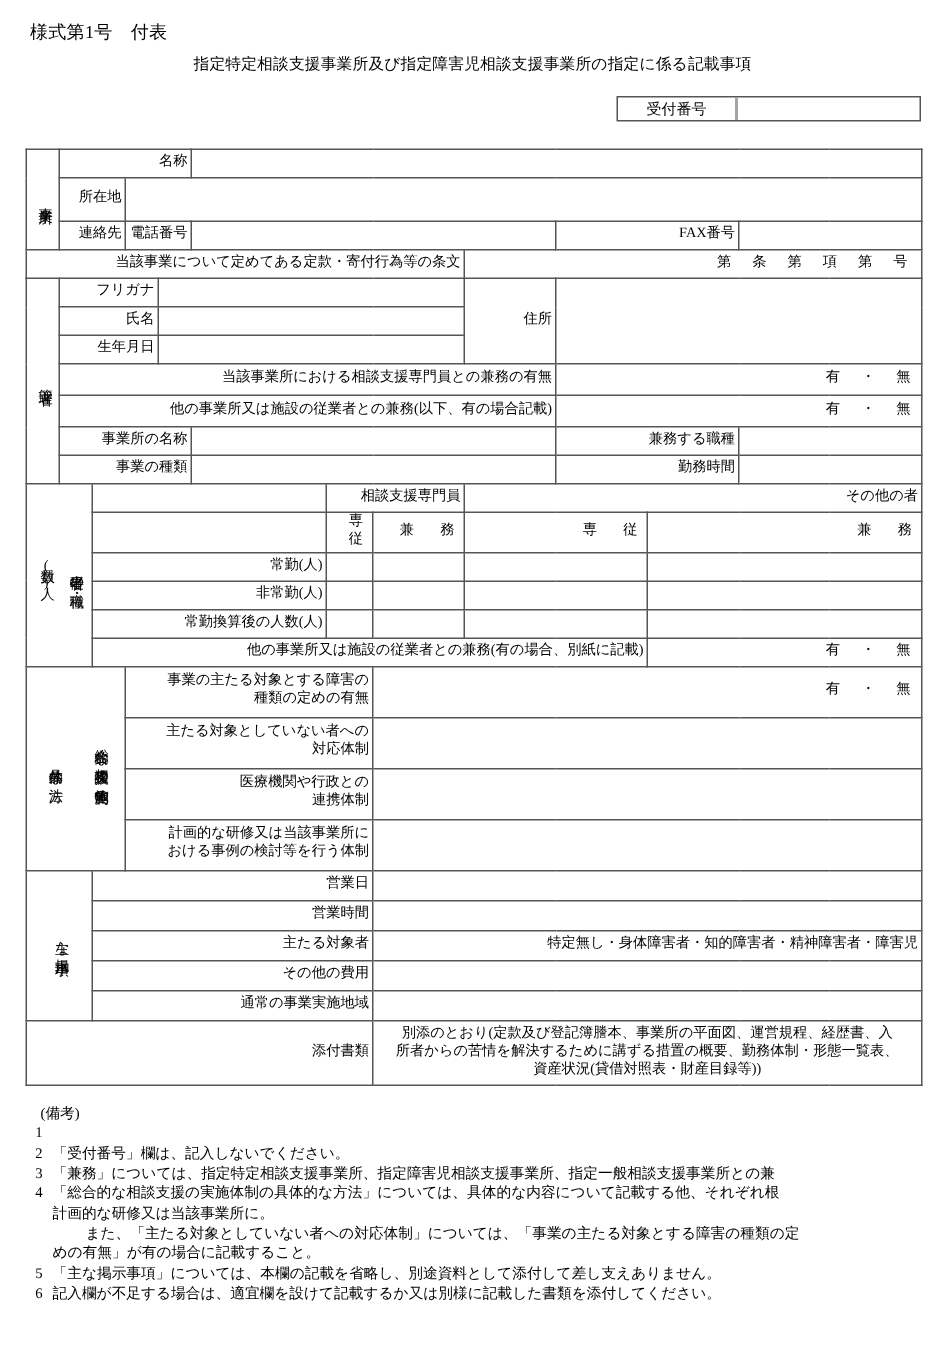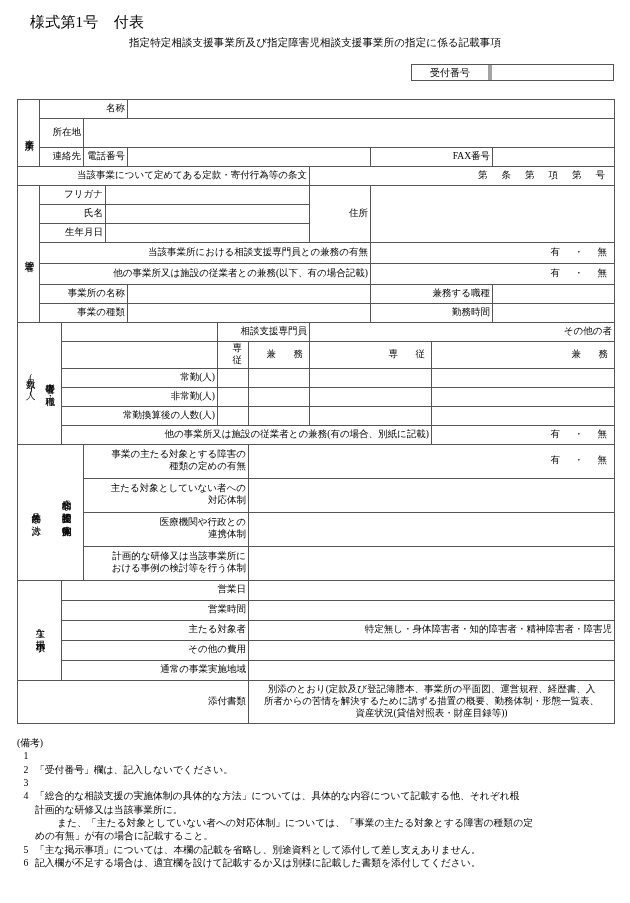--- a/index.html
+++ b/index.html
@@ -19,23 +19,23 @@
   .page {
     position: relative;
     width: 630px;
     height: 903px;
     padding: 0;
   }
 
   
   .form-no {
     position: absolute;
-    left: 30px;
+    left: 20px;
     top: 13px;
-    font-size: 15px;
+    font-size: 12px;
     letter-spacing: 0.2px;
     white-space: pre;
   }
   .doc-title {
     position: absolute;
     left: 0;
     top: 36px;
     width: 630px;
     text-align: center;
     font-size: 10.5px;
@@ -46,21 +46,21 @@
     left: 411px;
     top: 64px;
     width: 203px;
     height: 17px;
     display: flex;
     border: 1px solid #555;
     box-sizing: border-box;
   }
   .receipt-label {
     width: 80px;
-    border-right: 4px solid #a3a3a3;
+    border-right: 2px solid #a3a3a3;
     display: flex;
     align-items: center;
     justify-content: center;
     font-size: 10px;
     box-sizing: border-box;
   }
   .receipt-value {
     flex: 1;
     box-sizing: border-box;
   }
@@ -135,21 +135,21 @@
 
   
   .remarks {
     position: absolute;
     left: 17px;
     top: 736px;
     width: 600px;
     font-size: 9.8px;
     line-height: 1.36;
   }
-  .remarks .rhead { margin-bottom: 0px; }
+  .remarks .rhead { margin-bottom: 0px; margin-left: 10px; }
   .remarks ol {
     list-style: none;
     margin: 0;
     padding: 0;
   }
   .remarks li {
     display: flex;
     align-items: flex-start;
     margin-bottom: 0px;
   }
@@ -392,20 +392,21 @@
       </li>
       <li>
         <span class="num">2</span>
         <span class="body">
           <span class="cont">「受付番号」欄は、記入しないでください。</span>
         </span>
       </li>
       <li>
         <span class="num">3</span>
         <span class="body">
+          <span class="cont">「兼務」については、指定特定相談支援事業所、指定障害児相談支援事業所、指定一般相談支援事業所との兼</span>
         </span>
       </li>
       <li>
         <span class="num">4</span>
         <span class="body">
           <span class="cont">「総合的な相談支援の実施体制の具体的な方法」については、具体的な内容について記載する他、それぞれ根</span>
           <span class="cont">計画的な研修又は当該事業所に。</span>
           <span class="para2">また、「主たる対象としていない者への対応体制」については、「事業の主たる対象とする障害の種類の定</span>
           <span class="cont">めの有無」が有の場合に記載すること。</span>
         </span>

